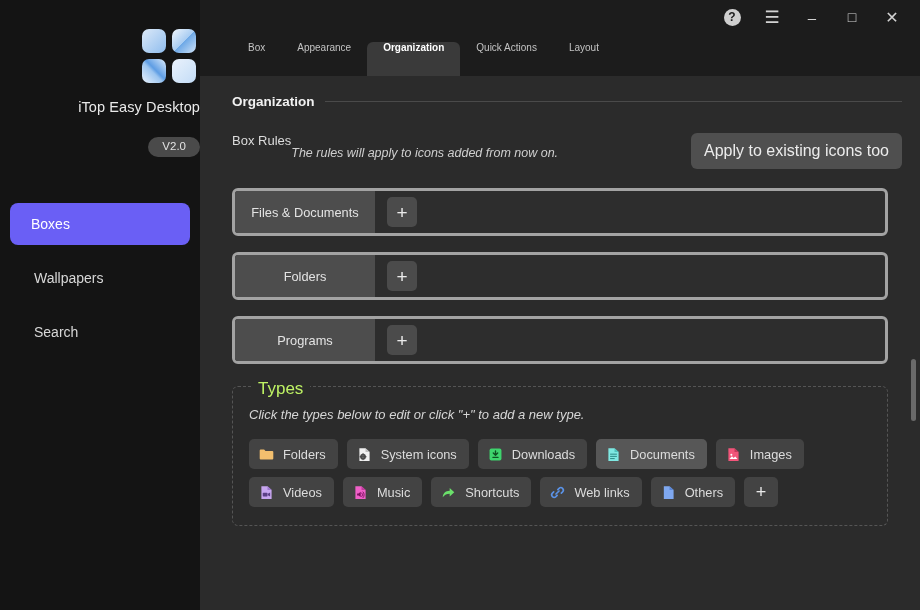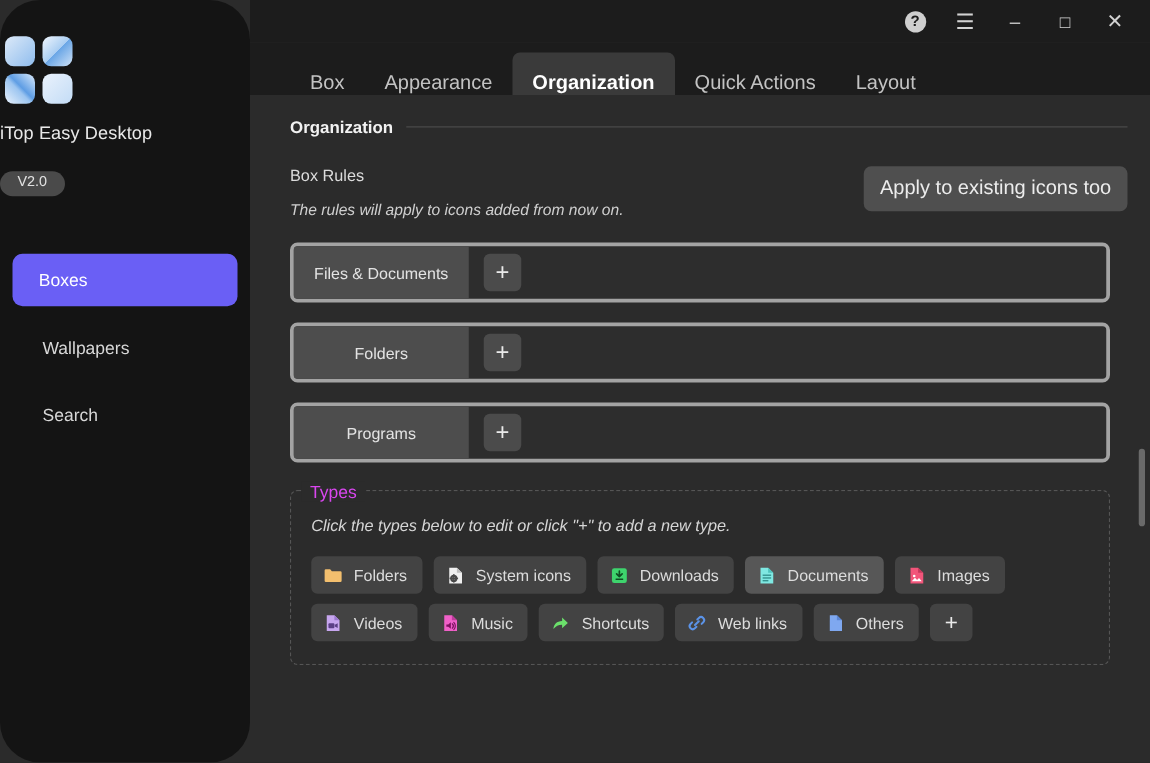--- a/index.html
+++ b/index.html
@@ -16,22 +16,21 @@
     background: #2b2b2b;
   }
 
   
   .sidebar {
     width: 200px; height: 610px;
     background: #141414;
     flex: 0 0 200px;
     display: flex;
     flex-direction: column;
-    align-items: flex-start;
-    border-radius: 32px;
+    align-items: flex-end;
   }
   .logo-wrap {
     margin-top: 25px;
     width: 62px; height: 62px;
     display: flex; align-items: center; justify-content: center;
   }
   .app-name {
     margin-top: 12px;
     font-size: 14.5px;
     color: #e9e9e9;
@@ -101,22 +100,22 @@
     height: 42px;
     background: #1c1c1c;
     display: flex;
     align-items: flex-end;
     padding-left: 32px;
     position: relative;
   }
   .tab {
     height: 34px;
     padding: 0 16px;
-    display: flex; align-items: flex-end;
-    font-size: 16px;
+    display: flex; align-items: flex-start;
+    font-size: 10px;
     color: #c3c3c3;
     border-radius: 6px 6px 0 0;
     cursor: pointer;
     user-select: none;
   }
   .tab.active {
     background: #3a3a3a;
     color: #ffffff;
     font-weight: bold;
   }
@@ -146,21 +145,21 @@
     height: 1px;
     background: #4a4a4a;
   }
 
   .rules-head {
     margin-top: 24px;
     display: flex;
     align-items: flex-start;
     justify-content: space-between;
   }
-  .rules-head-left { display: flex; flex-direction: column; }
+  .rules-head-left { display: flex; flex-direction: row; }
   .rules-label { font-size: 13px; color: #dcdcdc; }
   .rules-sub {
     margin-top: 13px;
     font-size: 12.5px;
     color: #cfcfcf;
     font-style: italic;
   }
   .apply-btn {
     background: #4f4f4f;
     color: #ececec;
@@ -216,25 +215,25 @@
   .types-box {
     margin-top: 22px;
     margin-right: 14px;
     border: 1px dashed #555;
     border-radius: 6px;
     padding: 0 16px 18px;
     position: relative;
   }
   .types-legend {
     position: absolute;
-    top: -8px; left: 8px;
+    top: -8px; left: 18px;
     background: #2b2b2b;
     padding: 0 7px;
-    font-size: 14px;
-    color: #d946ef;
+    font-size: 17px;
+    color: #bef264;
   }
   .types-hint {
     margin-top: 20px;
     font-size: 13px;
     color: #d6d6d6;
     font-style: italic;
   }
   .chips {
     margin-top: 17px;
     display: flex;

